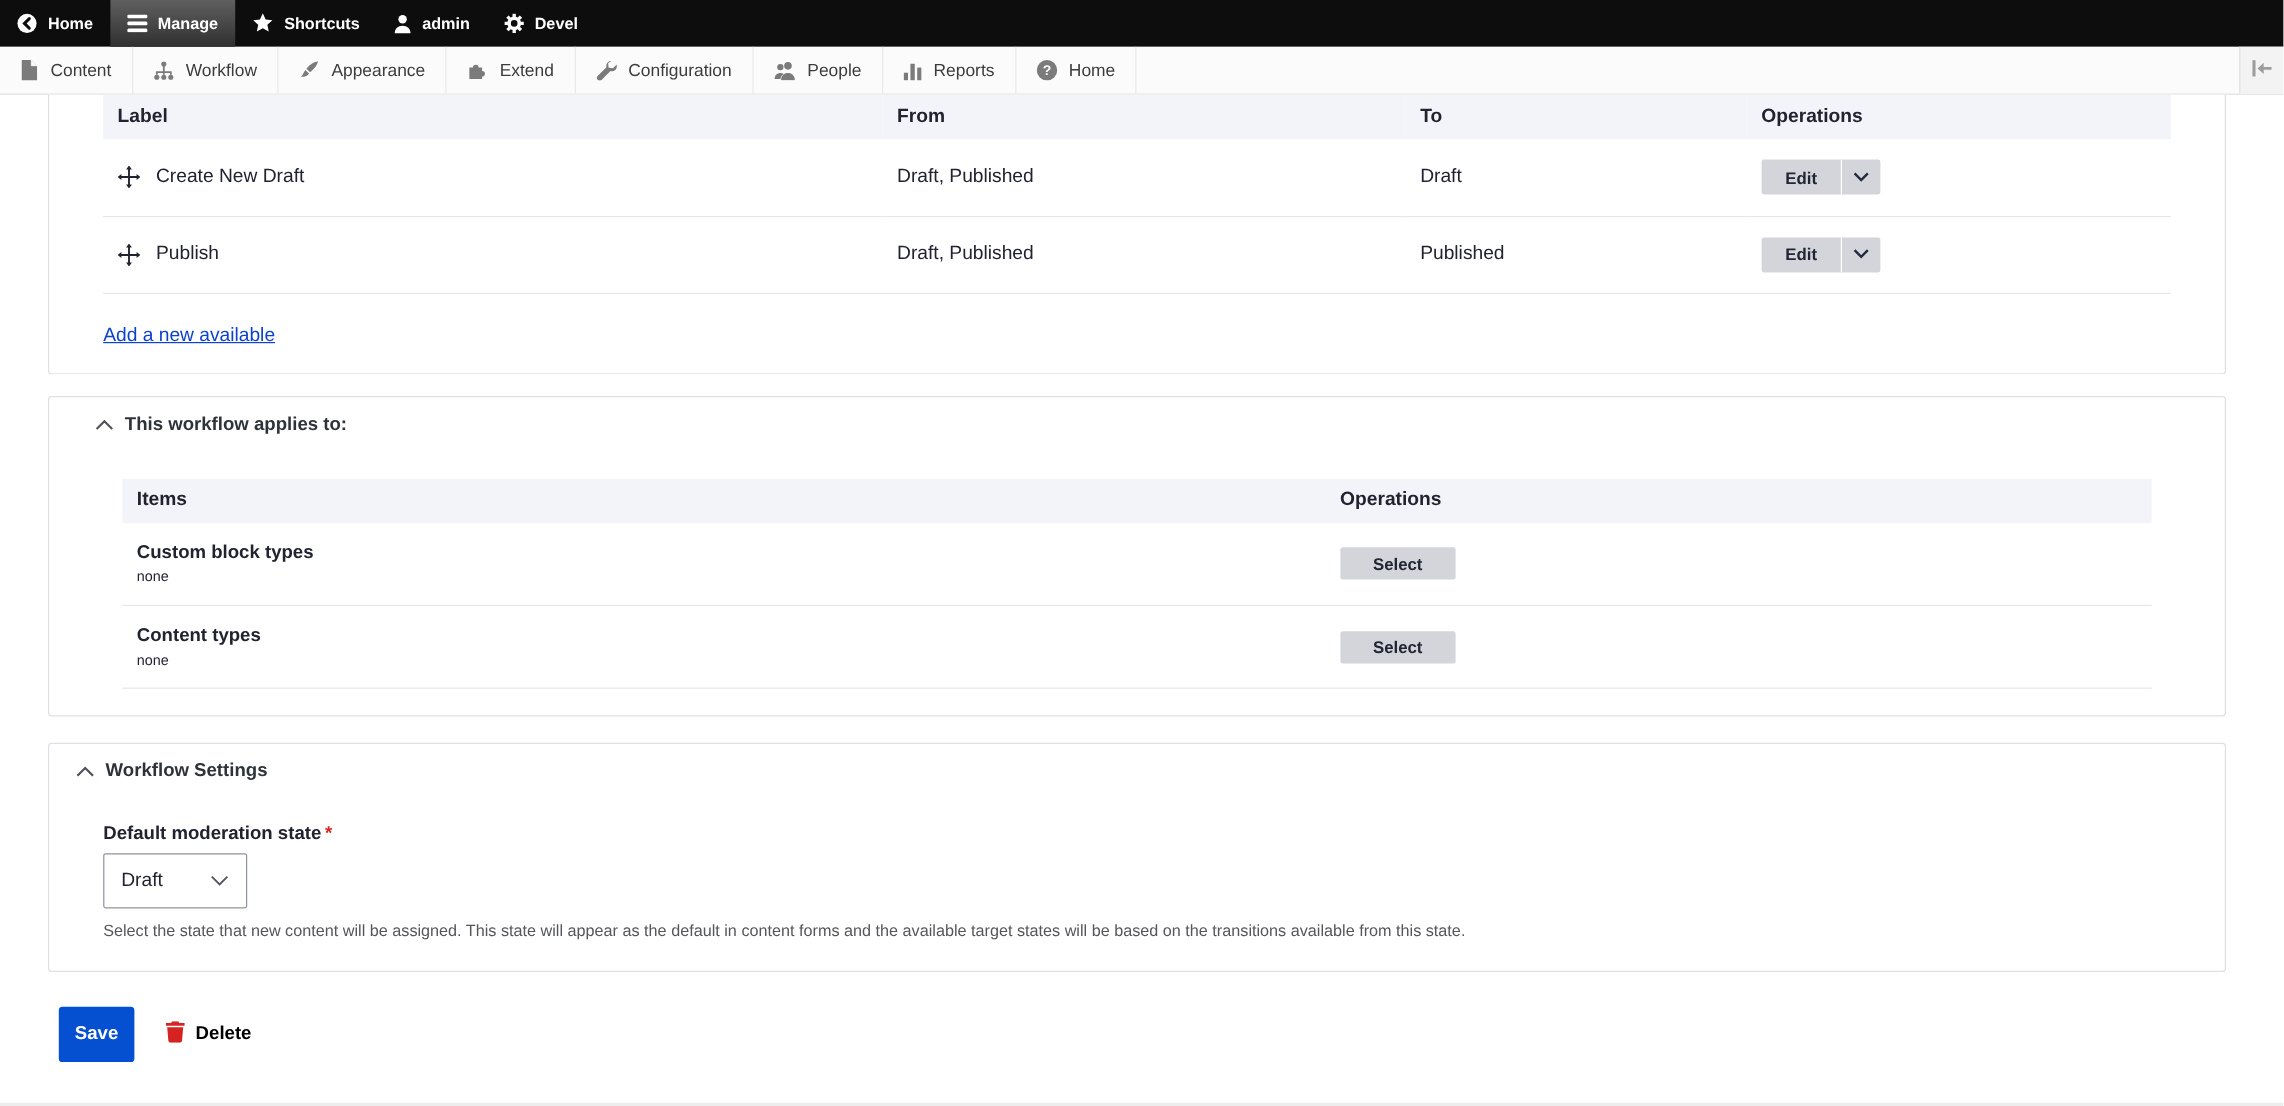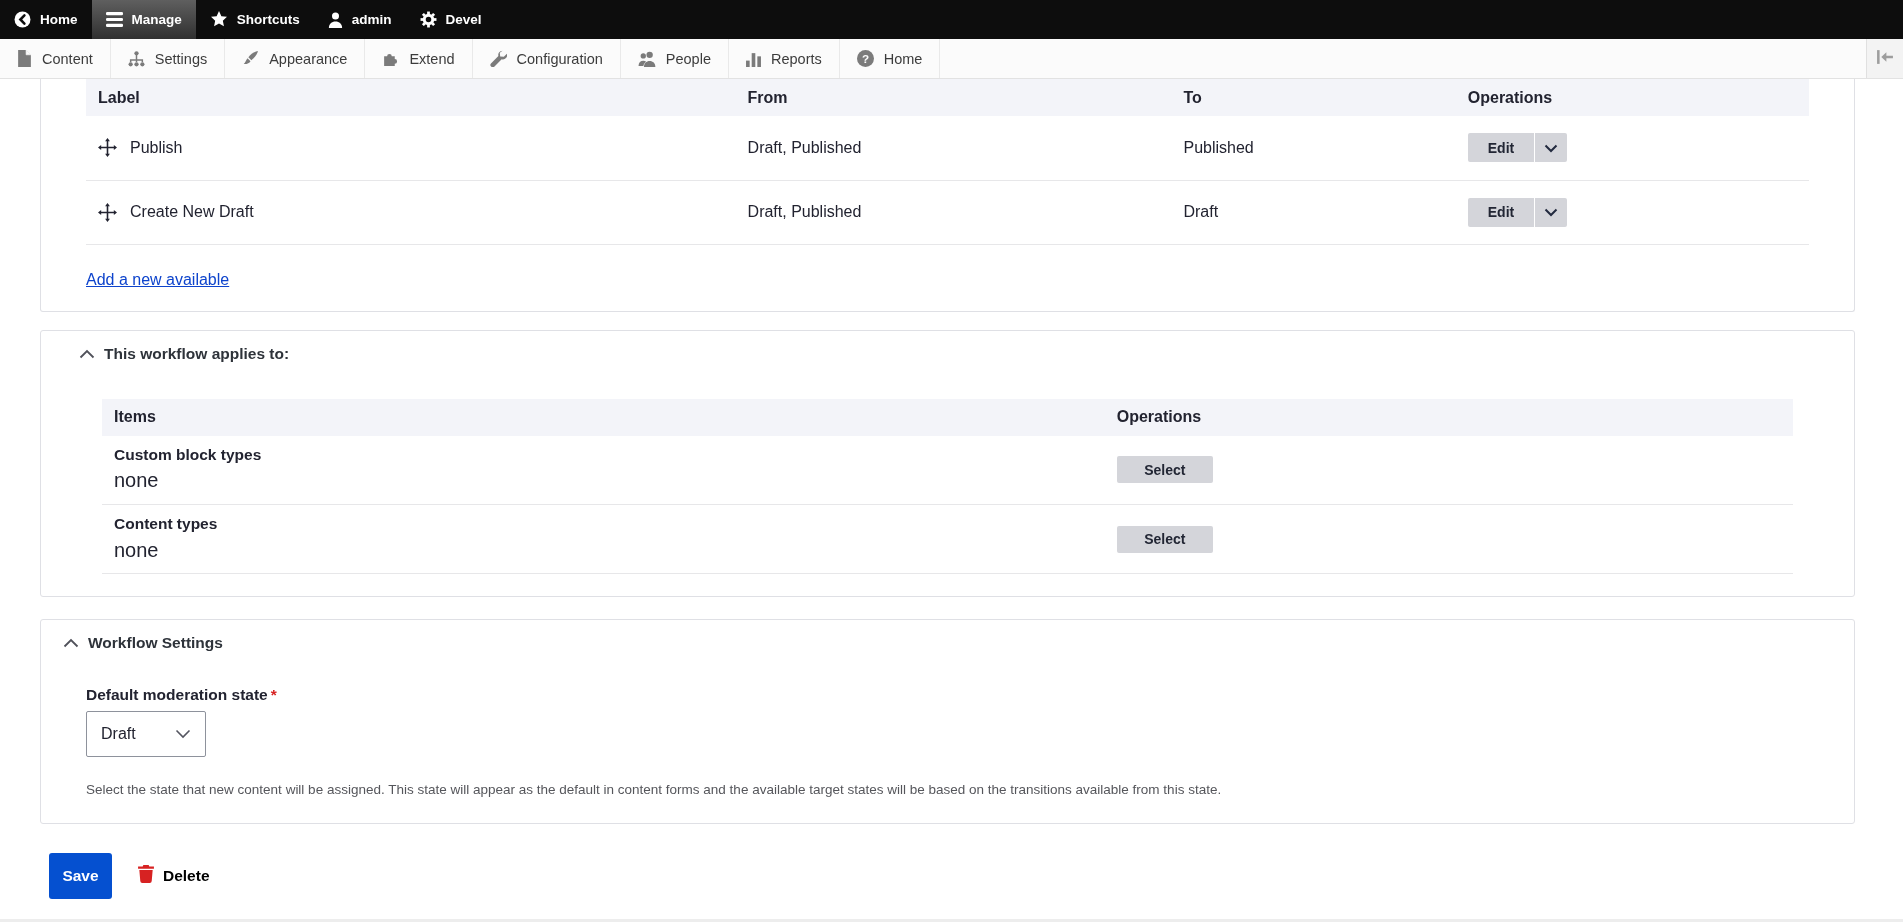--- a/index.html
+++ b/index.html
@@ -54,32 +54,32 @@
     display:inline-flex; align-items:center; justify-content:center;
     width:96px; height:27px; background:#d4d5da; border:none; border-radius:2px;
     font-family:inherit; font-size:14px; font-weight:bold; color:#222634; cursor:pointer;
   }
   .add-link { display:inline-block; margin-top:26px; color:#0d43cc; text-decoration:underline; font-size:16px; cursor:pointer; }
   
   .summary { display:flex; align-items:center; gap:9px; margin-left:-23px; margin-bottom:36px;
              font-size:15.5px; font-weight:bold; color:#2e333a; cursor:pointer; width:max-content; }
   .summary .chev { display:flex; color:#50515a; }
   .item-name { font-weight:bold; font-size:15.5px; line-height:1.45; }
-  .item-value { font-size:20px; line-height:1.45; }
+  .item-value { font-size:12px; line-height:1.45; }
   
   .field-label { margin-top:34px; font-size:15.5px; font-weight:bold; }
   .req { color:#d72222; margin-left:3px; }
   .select-box {
     margin-top:7px; width:120px; height:46px; background:#fff;
     border:1px solid #8e929c; border-radius:2px;
     display:flex; align-items:center; justify-content:space-between;
     padding:0 14px; font-size:16px; cursor:pointer; color:#222330;
   }
   .select-box .chev { display:flex; color:#545560; }
-  .field-desc { margin-top:25px; font-size:13.5px; color:#55565b; }
+  .field-desc { margin-top:11px; font-size:13.5px; color:#55565b; }
   
   .actions { margin:29px 48px 0 49px; display:flex; align-items:center; gap:26px; }
   .save-btn { width:63px; height:46px; background:#0550d0; color:#fff; border:none; border-radius:3px;
               font-family:inherit; font-weight:bold; font-size:15.5px; cursor:pointer; }
   .delete-link { display:flex; align-items:center; gap:9px; color:#000000; font-weight:bold; font-size:15.5px; cursor:pointer; }
   .bottom-strip { position:absolute; left:0; bottom:0; width:100%; height:3px; background:#ededed; }
 </style>
 </head>
 <body>
 
@@ -153,21 +153,21 @@
   <div class="mb-item">
     <span class="ico">
       <svg width="17" height="16" viewBox="0 0 16 15" fill="currentColor">
           <circle cx="8" cy="2.2" r="2"></circle>
           <circle cx="2.5" cy="12.5" r="2"></circle>
           <circle cx="8" cy="12.5" r="2"></circle>
           <circle cx="13.5" cy="12.5" r="2"></circle>
           <path d="M8 3.5v4M2.5 10.5v-2h11v2M8 7.5v3" fill="none" stroke="currentColor" stroke-width="1.4"></path>
         </svg>
     </span>
-    <span>Settings</span>
+    <span>Workflow</span>
   </div>
   <div class="mb-item">
     <span class="ico">
       <svg width="17" height="17" viewBox="0 0 16 16" fill="currentColor">
           <path d="M15 1c-3.5.6-7 3.2-9 5.8l2.8 2.8C11.4 7.5 14.4 4.5 15 1z"></path>
           <path d="M5.2 7.8 8 10.6c-1 2-3.4 2.8-6.4 2.6 1.8-1.2 2-3.8 3.6-5.4z"></path>
         </svg>
     </span>
     <span>Appearance</span>
   </div>
@@ -246,25 +246,25 @@
     <tbody>
       <tr>
         <td>
           <span class="label-cell">
             <span class="move">
               <svg width="19" height="19" viewBox="0 0 18 18">
                   <path d="M9 2.5v13M2.5 9h13" fill="none" stroke="#222330" stroke-width="1.5"></path>
                   <path fill="#222330" d="M9 0l2.3 3H6.7zM9 18l2.3-3H6.7zM0 9l3-2.3v4.6zM18 9l-3-2.3v4.6z"></path>
                 </svg>
             </span>
-            <span>Publish</span>
+            <span>Create New Draft</span>
           </span>
         </td>
         <td>Draft, Published</td>
-        <td>Published</td>
+        <td>Draft</td>
         <td>
           <span class="btn-split">
             <span class="part-edit">Edit</span>
             <span class="part-toggle">
               <span>
                 <svg width="14" height="9" viewBox="0 0 14 9" fill="none" stroke="#222a3f" stroke-width="2">
                     <path d="M1.5 1.5 7 7l5.5-5.5"></path>
                   </svg>
               </span>
             </span>
@@ -273,25 +273,25 @@
       </tr>
       <tr>
         <td>
           <span class="label-cell">
             <span class="move">
               <svg width="19" height="19" viewBox="0 0 18 18">
                   <path d="M9 2.5v13M2.5 9h13" fill="none" stroke="#222330" stroke-width="1.5"></path>
                   <path fill="#222330" d="M9 0l2.3 3H6.7zM9 18l2.3-3H6.7zM0 9l3-2.3v4.6zM18 9l-3-2.3v4.6z"></path>
                 </svg>
             </span>
-            <span>Create New Draft</span>
+            <span>Publish</span>
           </span>
         </td>
         <td>Draft, Published</td>
-        <td>Draft</td>
+        <td>Published</td>
         <td>
           <span class="btn-split">
             <span class="part-edit">Edit</span>
             <span class="part-toggle">
               <span>
                 <svg width="14" height="9" viewBox="0 0 14 9" fill="none" stroke="#222a3f" stroke-width="2">
                     <path d="M1.5 1.5 7 7l5.5-5.5"></path>
                   </svg>
               </span>
             </span>

